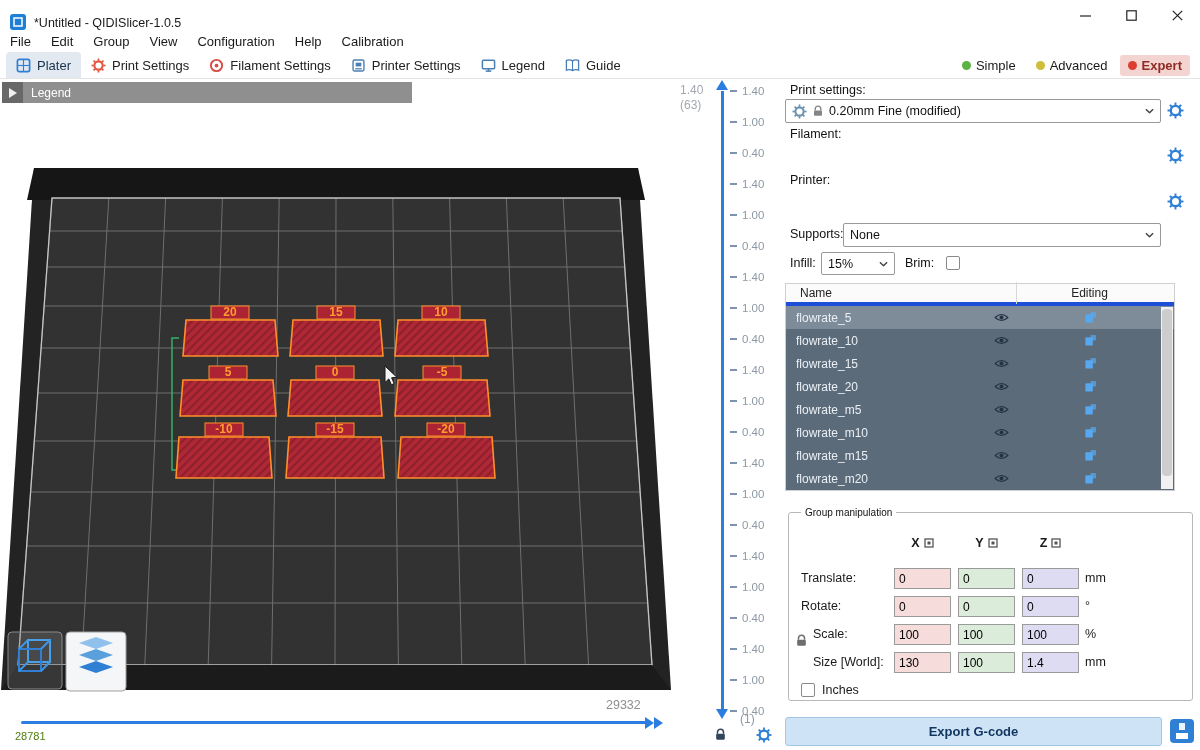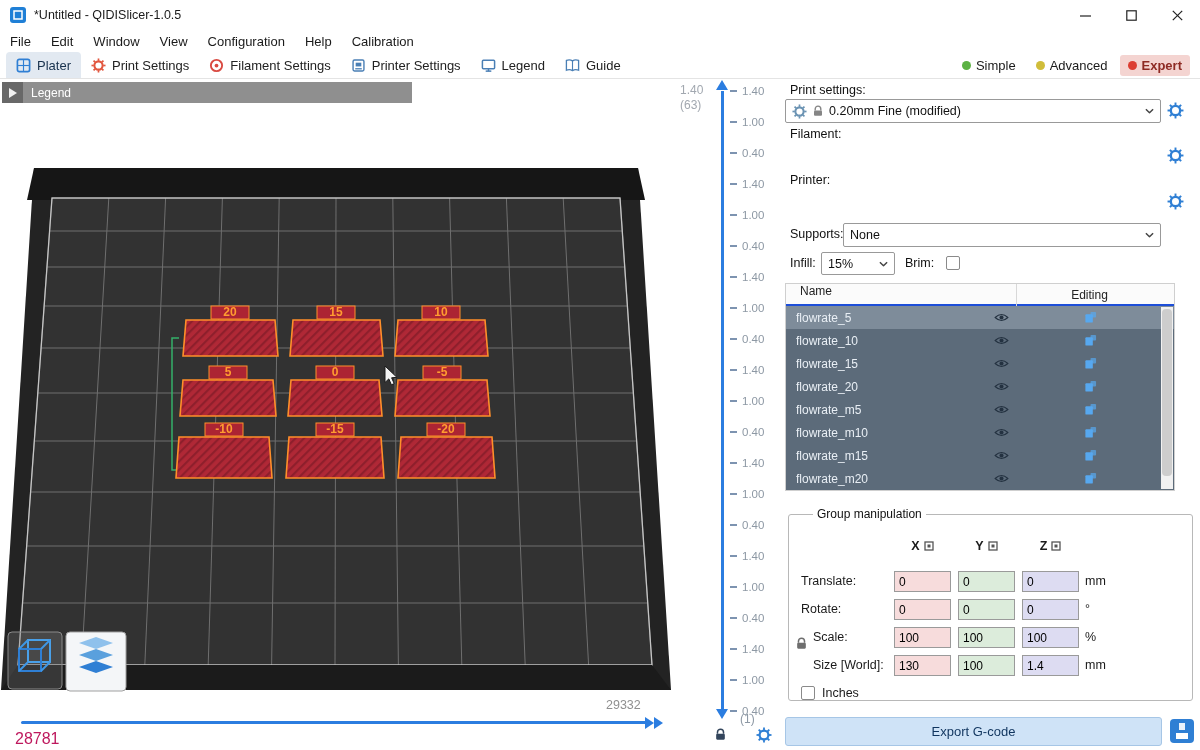--- a/index.html
+++ b/index.html
@@ -5,21 +5,21 @@
   * { margin:0; padding:0; box-sizing:border-box; }
   html,body { width:1200px; height:750px; }
   body {
     font-family:"Liberation Sans", sans-serif;
     font-size:13px; color:#1a1a1a; background:#fff;
     position:relative; overflow:hidden;
   }
   svg.ic, svg.chev { display:block; }
 
   
-  .titlebar { height:30px; display:flex; align-items:center; padding-left:10px; background:#fff; }
+  .titlebar { height:30px; display:flex; align-items:flex-end; padding-left:10px; background:#fff; }
   .app-icon { width:16px; height:16px; margin-right:8px; flex:none; }
   .title-text { font-size:12.5px; }
   .win-controls { margin-left:auto; display:flex; height:30px; }
   .win-btn { width:46px; height:30px; display:flex; align-items:center; justify-content:center; }
 
   
   .menubar { height:22px; display:flex; align-items:center; background:#fff; }
   .menu-item { padding:2px 10px; font-size:13px; }
 
   
@@ -41,21 +41,21 @@
   
   .viewport { position:relative; width:672px; height:671px; background:#fff; overflow:hidden; flex:none; }
   .scene { position:absolute; top:0; left:0; }
   .legend { position:absolute; top:3px; left:2px; width:410px; height:21px; background:#8f8f8f; display:flex; align-items:center; z-index:5; }
   .legend-arrow { width:21px; height:21px; background:#686868; display:flex; align-items:center; justify-content:center; flex:none; }
   .legend-arrow span { width:0; height:0; border-top:5px solid transparent; border-bottom:5px solid transparent; border-left:8px solid #f0f0f0; }
   .legend-label { color:#fff; font-size:12px; margin-left:8px; }
   .hs-line { position:absolute; left:21px; top:642px; width:626px; height:3px; background:#2b7de0; border-radius:2px; }
   .hs-arrow { position:absolute; width:0; height:0; border-top:6px solid transparent; border-bottom:6px solid transparent; border-left:9px solid #2b7de0; }
   .hs-max { position:absolute; left:606px; top:619px; color:#8f8f8f; font-size:12.5px; }
-  .hs-min { position:absolute; left:15px; top:651px; color:#be185d; font-size:16px; }
+  .hs-min { position:absolute; left:15px; top:651px; color:#4d7c0f; font-size:11px; }
 
   
   .layer-col { position:relative; width:111px; height:671px; background:#fff; flex:none; }
   .lt-top { position:absolute; left:8px; top:4px; color:#a2a8b0; font-size:12px; line-height:15px; }
   .track { position:absolute; left:49px; top:12px; width:3px; height:620px; background:#2b7de0; }
   .track-arrow-up { position:absolute; left:44px; top:1px; width:0; height:0; border-left:6px solid transparent; border-right:6px solid transparent; border-bottom:10px solid #2b7de0; }
   .track-arrow-down { position:absolute; left:44px; top:630px; width:0; height:0; border-left:6px solid transparent; border-right:6px solid transparent; border-top:10px solid #2b7de0; }
   .ticks { position:absolute; left:58px; top:6px; height:632px; display:flex; flex-direction:column; justify-content:space-between; }
   .tick { display:flex; align-items:center; gap:5px; font-size:11.5px; color:#8d98a4; }
   .tick .dash { width:7px; height:2px; background:#7d93b0; }
@@ -67,51 +67,51 @@
   .right-panel { position:relative; flex:1; height:671px; background:#fff; font-size:12.5px; }
   .pl { position:absolute; left:7px; color:#111; }
   .combo { position:absolute; display:flex; align-items:center; gap:5px; height:24px; border:1px solid #999; border-radius:2px; background:#fff; padding:0 6px; }
   .combo-text { font-size:12.5px; color:#111; white-space:nowrap; overflow:hidden; }
   .combo .chev { margin-left:auto; color:#444; width:9px; height:6px; flex:none; }
   .swatch { width:13px; height:13px; background:#1f7fd6; border:1px solid #555; flex:none; }
   .gear-btn { position:absolute; color:#2f7fd4; }
 
   
   .obj-list { position:absolute; left:2px; top:204px; width:390px; border:1px solid #cfcfcf; background:#fff; }
-  .list-header { position:relative; height:22px; display:flex; align-items:flex-start; background:#fbfbfb; border-bottom:2px solid #1d4ed8; font-size:12px; color:#222; }
+  .list-header { position:relative; height:22px; display:flex; align-items:center; background:#fbfbfb; border-bottom:4px solid #1d4ed8; font-size:12px; color:#222; }
   .lh-name { margin-left:14px; }
   .lh-editing { position:absolute; left:230px; width:146px; text-align:center; border-left:1px solid #d8d8d8; height:22px; line-height:22px; }
   .list-rows { position:relative; }
   .list-row { position:relative; height:23px; display:flex; align-items:center; background:#5c6b7a; }
   .list-row.sel { background:#7e8c9a; }
   .row-name { margin-left:10px; color:#e9eff5; font-size:12px; }
   .row-eye { position:absolute; left:208px; top:6px; color:#243241; }
   .row-edit { position:absolute; left:298px; top:5px; color:#57a8ef; }
   .list-scroll { position:absolute; right:1px; top:23px; bottom:1px; width:12px; background:#f1f1f1; }
   .list-thumb { position:absolute; left:1px; top:2px; width:10px; height:92%; background:#cdcdcd; border-radius:4px; }
 
   
   .man { position:absolute; left:5px; top:428px; width:405px; height:194px; border:1px solid #b8b8b8; border-radius:3px; }
-  .man legend { font-size:12px; margin-left:24px; padding:0 4px; color:#111; }
+  .man legend { font-size:10px; margin-left:12px; padding:0 4px; color:#111; }
   .ax-head { position:absolute; top:18px; width:57px; display:flex; align-items:center; justify-content:center; gap:4px; font-weight:bold; font-size:12.5px; }
   .axbox { width:10px; height:10px; color:#555; }
   .man-row { position:absolute; left:0; width:100%; height:22px; }
   .man-label { position:absolute; left:12px; top:3px; font-size:12.5px; }
   .man-label.indent { left:24px; }
   .axis-in { position:absolute; top:0; width:57px; height:21px; border:1px solid #9a9a9a; font-size:12px; padding-left:4px; font-family:"Liberation Sans",sans-serif; }
   .axis-in.x { background:#f7dcdc; }
   .axis-in.y { background:#dcecdb; }
   .axis-in.z { background:#dddcf2; }
   .man-unit { position:absolute; left:296px; top:3px; font-size:12.5px; }
   .scale-lock { position:absolute; left:6px; top:116px; color:#6e6e6e; }
   .checkbox { display:inline-block; width:14px; height:14px; border:1px solid #8a8a8a; background:#fff; border-radius:2px; }
   .inches-row { position:absolute; left:12px; top:165px; display:flex; align-items:center; gap:7px; }
 
   
-  .export-btn { position:absolute; left:2px; top:638px; width:377px; height:29px; background:#cfe3f7; border:1px solid #a6c6e6; border-radius:3px; display:flex; align-items:center; justify-content:center; font-weight:normal; font-size:13px; color:#10355f; }
+  .export-btn { position:absolute; left:2px; top:638px; width:377px; height:29px; background:#cfe3f7; border:1px solid #a6c6e6; border-radius:3px; display:flex; align-items:center; justify-content:center; font-weight:bold; font-size:13px; color:#10355f; }
   .export-icon { position:absolute; left:387px; top:640px; }
 
   .scene text.numlabel { font-family:"Liberation Sans",sans-serif; font-weight:bold; font-size:12px; fill:#ff9c30; text-anchor:middle; }
 </style>
 </head>
 <body>
 
 <svg width="0" height="0" style="position:absolute">
   <defs>
     <symbol id="i-gear" viewBox="0 0 16 16">
@@ -196,21 +196,21 @@
           <line x1="0.8" y1="0.8" x2="10.2" y2="10.2" stroke="#222" stroke-width="1.2"></line>
           <line x1="10.2" y1="0.8" x2="0.8" y2="10.2" stroke="#222" stroke-width="1.2"></line>
         </svg>
     </div>
   </div>
 </div>
 
 <div class="menubar">
   <span class="menu-item">File</span>
   <span class="menu-item">Edit</span>
-  <span class="menu-item">Window</span>
+  <span class="menu-item">Group</span>
   <span class="menu-item">View</span>
   <span class="menu-item">Configuration</span>
   <span class="menu-item">Help</span>
   <span class="menu-item">Calibration</span>
 </div>
 
 <div class="tabbar">
   <div class="tab active">
     <svg class="ic" style="color:#2f7fd4">
         <use href="#i-plater"></use>

